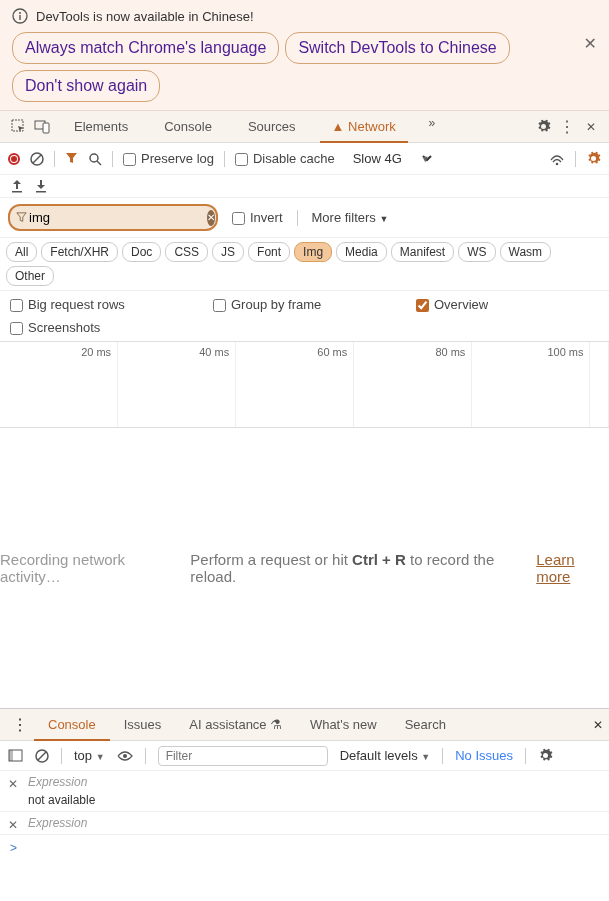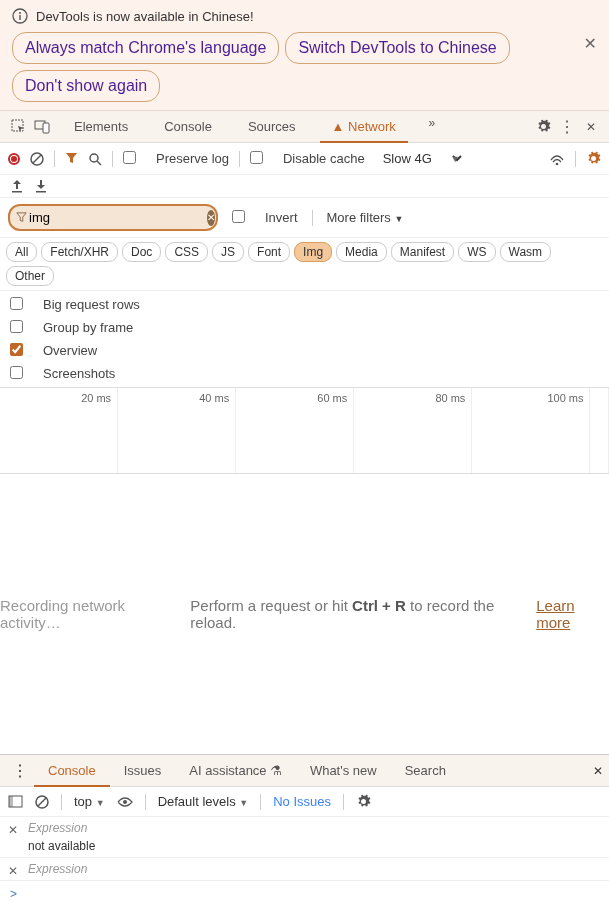--- a/index.html
+++ b/index.html
@@ -14,33 +14,33 @@
 .tabs{display:flex;gap:12px;margin-left:8px;flex:1}
 .tab{padding:8px 12px;font-size:13px;color:#555;cursor:pointer;position:relative}
 .tab.active{color:#c06828}
 .tab.active::after{content:"";position:absolute;bottom:-1px;left:0;right:0;height:2px;background:#c06828}
 .spacer{flex:1}
 .toolbar{display:flex;align-items:center;height:32px;padding:0 8px;gap:10px;border-bottom:1px solid #eee}
 .rec{width:12px;height:12px;border:2px solid #c62828;border-radius:50%;display:inline-block;position:relative}
 .rec::after{content:"";width:6px;height:6px;background:#c62828;border-radius:50%;position:absolute;top:1px;left:1px}
 .toolbar .ico{color:#666;cursor:pointer;font-size:14px}
 .funnel{color:#c06828}
-.chk{display:flex;align-items:flex-start;gap:20px;font-size:13px;color:#444}
+.chk{display:flex;align-items:flex-end;gap:5px;font-size:13px;color:#444}
 .chk input{width:13px;height:13px}
 .throttle{border:none;background:none;font-size:13px;color:#333;padding:2px 16px 2px 4px;cursor:pointer}
 .triangle{font-size:9px;color:#666;margin-left:-14px}
 .updown{display:flex;gap:10px;padding:4px 10px;border-bottom:1px solid #eee}
 .filterrow{display:flex;align-items:center;padding:6px 8px;gap:14px;border-bottom:1px solid #eee}
 .filter-input{display:flex;align-items:center;background:#f5e5d5;border:2px solid #c97d3c;border-radius:12px;padding:2px 6px;width:210px}
 .filter-input input{flex:1;border:none;background:none;outline:none;font-size:13px;padding:2px}
 .clear-btn{width:16px;height:16px;background:#8a6a4a;border-radius:50%;color:#fff;font-size:10px;display:flex;align-items:center;justify-content:center;cursor:pointer}
 .typerow{display:flex;gap:4px;padding:4px 6px;border-bottom:1px solid #eee;flex-wrap:wrap}
 .type-chip{border:1px solid #ccc;border-radius:9px;padding:2px 8px;font-size:12px;color:#333;cursor:pointer;background:#fff}
 .type-chip.sel{background:#f5c89b;border-color:#d8a060}
-.opts{display:grid;grid-template-columns:1fr;padding:6px 10px;gap:8px 20px;border-bottom:1px solid #ddd}
+.opts{display:grid;grid-template-columns:1fr 1fr 1fr;padding:6px 10px;gap:8px 20px;border-bottom:1px solid #ddd}
 .timeline{display:flex;border-bottom:1px solid #ddd;height:86px;position:relative;background:#fff}
 .tcol{flex:1;border-right:1px solid #eee;position:relative}
 .tcol span{position:absolute;top:4px;right:6px;font-size:11px;color:#666}
 .empty{flex:1;display:flex;flex-direction:row;align-items:center;justify-content:center;color:#999;gap:10px;height:280px}
 .empty .line1{font-size:15px;color:#9a9a9a}
 .empty .line2{font-size:15px;color:#777}
 .empty .line2 b{color:#555}
 .empty a{color:#a0622f;text-decoration:underline;font-size:15px}
 .drawer{border-top:1px solid #ccc}
 .drawer-tabs{display:flex;align-items:center;height:32px;padding:0 6px;border-bottom:1px solid #ddd;gap:0;background:#f9f3ee}
@@ -283,20 +283,26 @@
     </span>
     <span style="border-left:1px solid #ccc;height:16px"></span>
     <span class="ctx"><span>top</span> <span style="font-size:9px;color:#666">▼</span></span>
     <span class="ico">
       <svg width="16" height="12" viewBox="0 0 16 12">
           <path d="M1 6 Q8 -2 15 6 Q8 14 1 6" fill="none" stroke="#555" stroke-width="1.3"></path>
           <circle cx="8" cy="6" r="2" fill="#555"></circle>
         </svg>
     </span>
     <span style="border-left:1px solid #ccc;height:16px"></span>
+    <div class="console-filter">
+      <svg width="11" height="11" viewBox="0 0 13 13">
+          <path d="M1 1h11L8 6v5l-3-1V6z" fill="none" stroke="#888"></path>
+        </svg>
+      <input placeholder="Filter" style="">
+    </div>
     <span class="ctx"><span>Default levels</span> <span style="font-size:9px;color:#666">▼</span></span>
     <span style="border-left:1px solid #ccc;height:16px"></span>
     <span style="font-size:13px;color:#3b82f6">No Issues</span>
     <span style="border-left:1px solid #ccc;height:16px"></span>
     <span class="ico">
       <svg width="15" height="15" viewBox="0 0 24 24">
           <path fill="#555" d="M12 8a4 4 0 100 8 4 4 0 000-8zm9 4l2 1-1 3-2-1a8 8 0 01-2 2l1 2-3 1-1-2a8 8 0 01-3 0l-1 2-3-1 1-2a8 8 0 01-2-2l-2 1-1-3 2-1a8 8 0 010-3l-2-1 1-3 2 1a8 8 0 012-2l-1-2 3-1 1 2a8 8 0 013 0l1-2 3 1-1 2a8 8 0 012 2l2-1 1 3-2 1a8 8 0 010 3z"></path>
         </svg>
     </span>
   </div>

